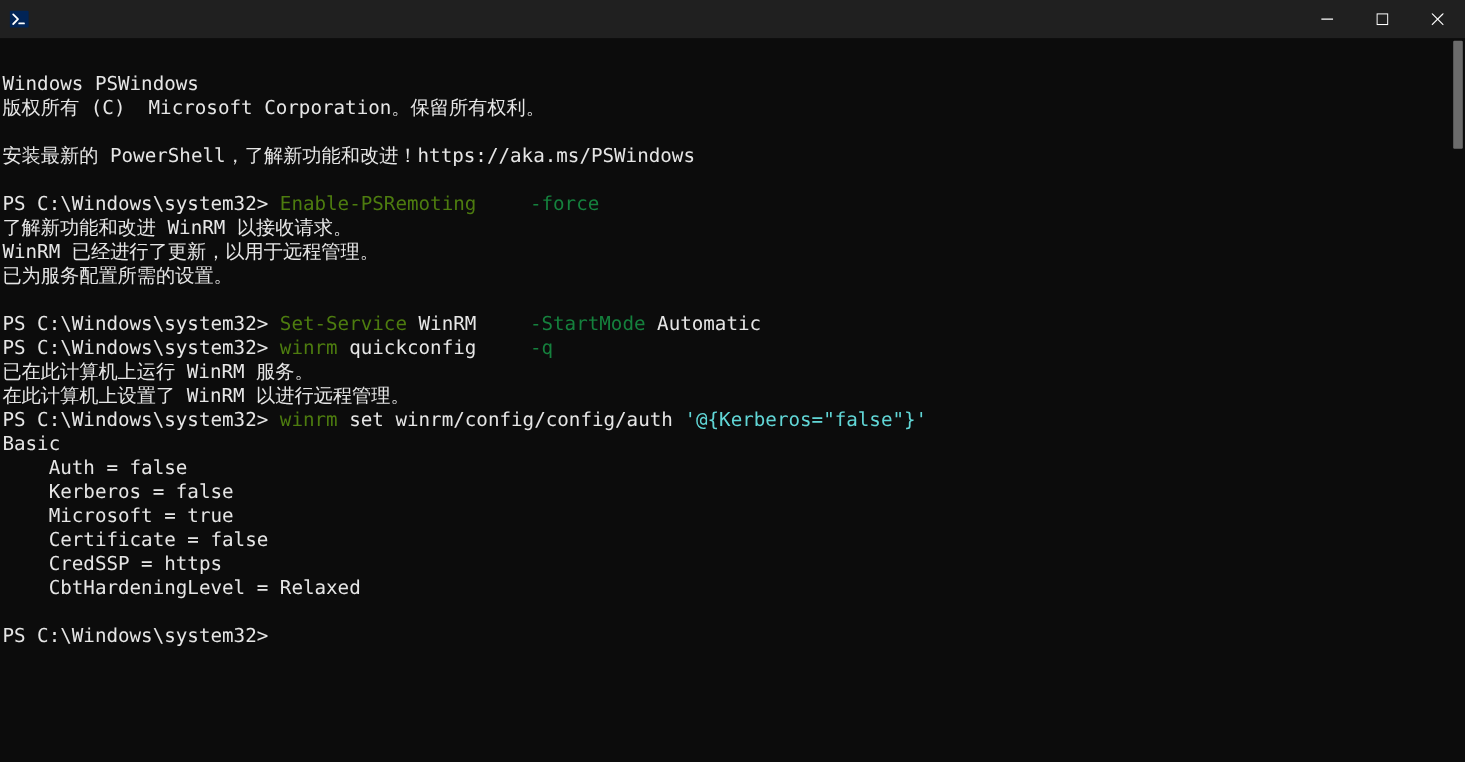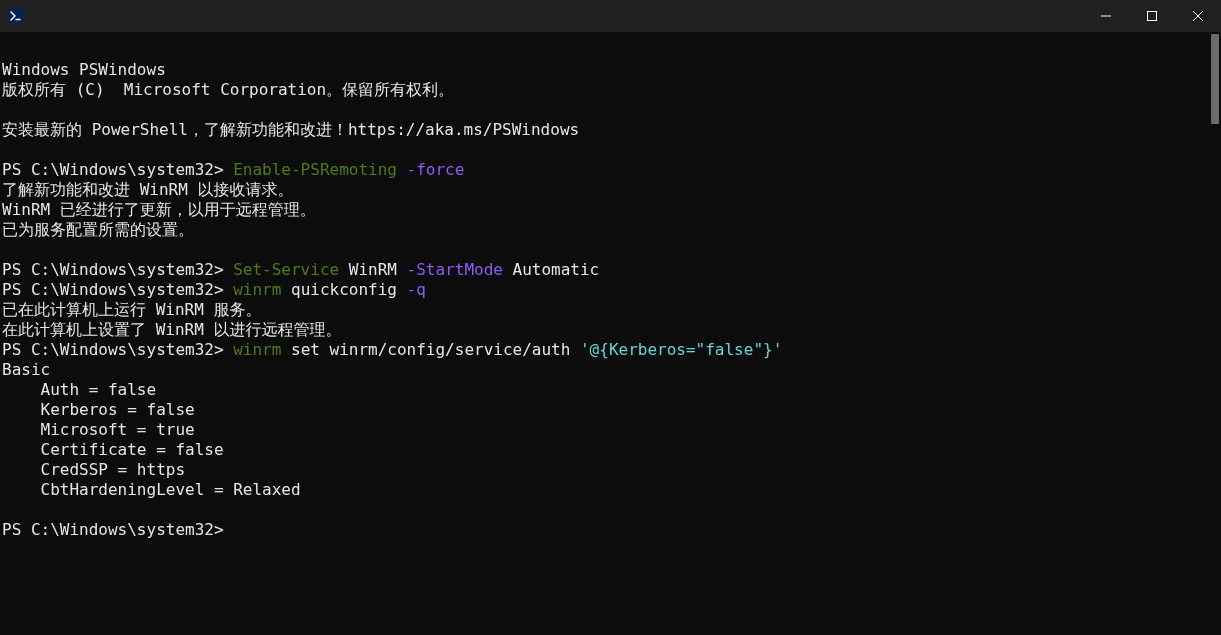--- a/index.html
+++ b/index.html
@@ -58,21 +58,21 @@
   }
   .terminal {
     font-size: 16px;
     line-height: 20px;
     white-space: pre;
     font-family: "NSimSun", "SimSun", "Consolas", "Lucida Console", monospace;
     letter-spacing: 0px;
   }
   .white { color: #e6e6e6; }
   .yellow { color: #4d7c0f; }
-  .gray { color: #8b5cf6; }
+  .gray { color: #15803d; padding-left: 35px; }
   .cyan { color: #61d6d6; }
   .scrollbar {
     position: absolute;
     right: 2px;
     top: 2px;
     width: 8px;
     height: 90px;
     background: #6b6b6b;
     border-radius: 1px;
   }
@@ -118,21 +118,21 @@
 <span class="white"></span>
 <span class="white">PS C:\Windows\system32&gt; </span><span class="yellow">Enable-PSRemoting</span><span class="gray"> -force</span>
 <span class="white">了解新功能和改进 WinRM 以接收请求。</span>
 <span class="white">WinRM 已经进行了更新，以用于远程管理。</span>
 <span class="white">已为服务配置所需的设置。</span>
 <span class="white"></span>
 <span class="white">PS C:\Windows\system32&gt; </span><span class="yellow">Set-Service</span><span class="white"> WinRM </span><span class="gray">-StartMode</span><span class="white"> Automatic</span>
 <span class="white">PS C:\Windows\system32&gt; </span><span class="yellow">winrm</span><span class="white"> quickconfig </span><span class="gray">-q</span>
 <span class="white">已在此计算机上运行 WinRM 服务。</span>
 <span class="white">在此计算机上设置了 WinRM 以进行远程管理。</span>
-<span class="white">PS C:\Windows\system32&gt; </span><span class="yellow">winrm</span><span class="white"> set winrm/config/service/auth </span><span class="cyan">'@{Kerberos="false"}'</span>
+<span class="white">PS C:\Windows\system32&gt; </span><span class="yellow">winrm</span><span class="white"> set winrm/config/config/auth </span><span class="cyan">'@{Kerberos="false"}'</span>
 <span class="white">Basic</span>
 <span class="white">    Auth = false</span>
 <span class="white">    Kerberos = false</span>
 <span class="white">    Microsoft = true</span>
 <span class="white">    Certificate = false</span>
 <span class="white">    CredSSP = https</span>
 <span class="white">    CbtHardeningLevel = Relaxed</span>
 <span class="white"></span>
 <span class="white">PS C:\Windows\system32&gt;</span></div>
   <div class="scrollbar"></div>

